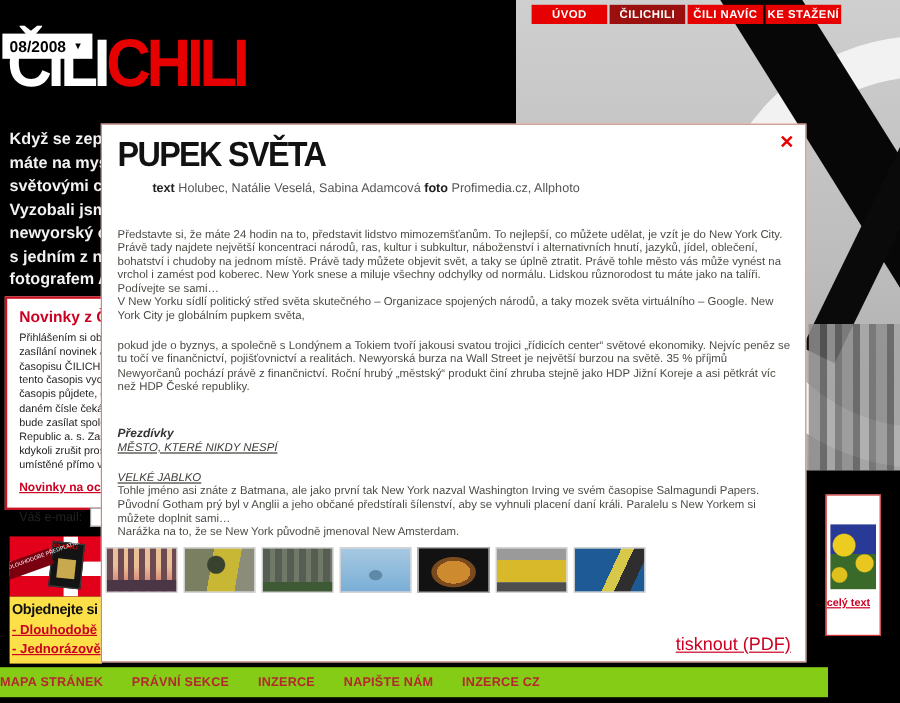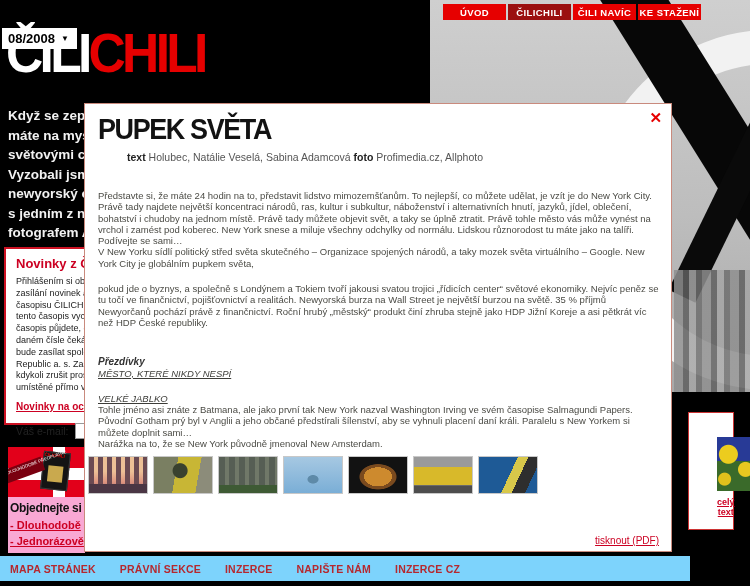--- a/index.html
+++ b/index.html
@@ -43,26 +43,26 @@
   .orderbox .redpart { position:relative; height:50px; background:#e2001a; overflow:hidden; }
   .orderbox .cross-v { position:absolute; left:58%; top:0; width:12px; height:100%; background:#fff; }
   .orderbox .cross-h { position:absolute; left:0; top:42%; width:100%; height:12px; background:#fff; }
   .orderbox .cover { position:absolute; left:34px; top:5px; width:27px; height:38px; background:#141414;
     border:1px solid #3a3a3a; transform:rotate(6deg); overflow:hidden; }
   .orderbox .cover .ct { font-size:9px; font-weight:bold; color:#e60000; transform:scale(.5); transform-origin:left top; white-space:nowrap; }
   .orderbox .cover .person { width:15px; height:16px; background:#c9a94e; margin:3px auto 0; }
   .orderbox .badge { position:absolute; left:-4px; top:16px; background:#7a0010; color:#fff; transform:rotate(-20deg);
     padding:2px 3px; width:40px; }
   .orderbox .badge span { display:block; font-size:9px; line-height:1.1; transform:scale(.5); transform-origin:left top; white-space:nowrap; }
-  .orderbox .whitepart { background:#f9a8d4; padding:4px 2px 6px; }
+  .orderbox .whitepart { background:#fde047; padding:4px 2px 6px; }
   .orderbox .oh { color:#111; font-weight:bold; font-size:12px; letter-spacing:-.3px; white-space:nowrap; }
   .orderbox .ol { display:block; color:#cc0022; font-weight:bold; font-size:11px; text-decoration:underline; margin-top:4px; white-space:nowrap; cursor:pointer; }
   
   .teaser { position:absolute; left:688px; top:412px; width:46px; height:118px; background:#fff;
-    border:1px solid #cc3333; z-index:2; text-align:center; padding-top:24px;padding-left:28px; }
+    border:1px solid #cc3333; z-index:2; padding-top:24px; }
   .teaser .sunflower { width:38px; height:54px; margin:0 auto;
     background:
       radial-gradient(circle at 30% 32%, #eccc1e 0 9px, transparent 10px),
       radial-gradient(circle at 75% 60%, #e8c820 0 7px, transparent 8px),
       radial-gradient(circle at 20% 78%, #e0c01c 0 6px, transparent 7px),
       linear-gradient(180deg,#283a96 0 45%, #3a6a2a 45%); }
   .teaser .tl { display:inline-block; margin-top:6px; color:#cc0022; font-size:9px; font-weight:bold; text-decoration:underline; cursor:pointer; }
   
   .modal { position:absolute; left:84px; top:103px; width:588px; height:449px; background:#fff;
     border:1px solid #c98a7d; z-index:10; }
@@ -88,24 +88,24 @@
         linear-gradient(100deg,#7a7f62 0 38%,#c8b635 38% 74%,#8c8c7a 74%); }
   .t3 { background:linear-gradient(0deg,#3e5a34 0 22%,transparent 22%),
         repeating-linear-gradient(90deg,#565e54 0 6px,#707868 6px 10px),
         linear-gradient(180deg,#b8c4c8 0 45%,#8a948a 100%); }
   .t4 { background:radial-gradient(ellipse at 50% 62%, #5e8aa8 0 5px, transparent 6px),
         linear-gradient(180deg,#a6c8e2,#7aaed6); }
   .t5 { background:radial-gradient(ellipse at 50% 55%, #cd8a2e 0 14px, #7a4a1e 14px 18px, transparent 19px) #121212; }
   .t6 { background:linear-gradient(0deg,#4d4d4d 0 20%,transparent 20%),
         linear-gradient(180deg,#9a9a9a 0 28%,#d8b92a 28% 78%,#6a6a6a 78%); }
   .t7 { background:linear-gradient(115deg,#1e5a96 0 52%,#d8c84a 52% 66%,#2e2e2e 66% 84%,#1e5a96 84%); }
-  .print { position:absolute; right:12px; bottom:5px; color:#cc0022; font-size:10px; text-decoration:underline; cursor:pointer; }
-  
-  .footer { position:absolute; left:0; top:556px; width:690px; height:25px; background:#7dd3fc; z-index:3;
-    display:flex; align-items:center; gap:24px; padding-left:10px; }
+  .print { position:absolute; right:12px; bottom:5px; color:#cc0022; font-size:15px; text-decoration:underline; cursor:pointer; }
+  
+  .footer { position:absolute; left:0; top:556px; width:690px; height:25px; background:#84cc16; z-index:3;
+    display:flex; align-items:center; gap:24px; padding-left:0; }
   .footer .flink { color:#b5282e; font-size:10.5px; font-weight:bold; letter-spacing:.2px; white-space:nowrap; cursor:pointer; }
 </style>
 </head>
 <body>
 
 <div class="photo">
   <div class="arc"></div>
   <div class="bar1"></div>
   <div class="bar2"></div>
   <div class="hub"></div>

